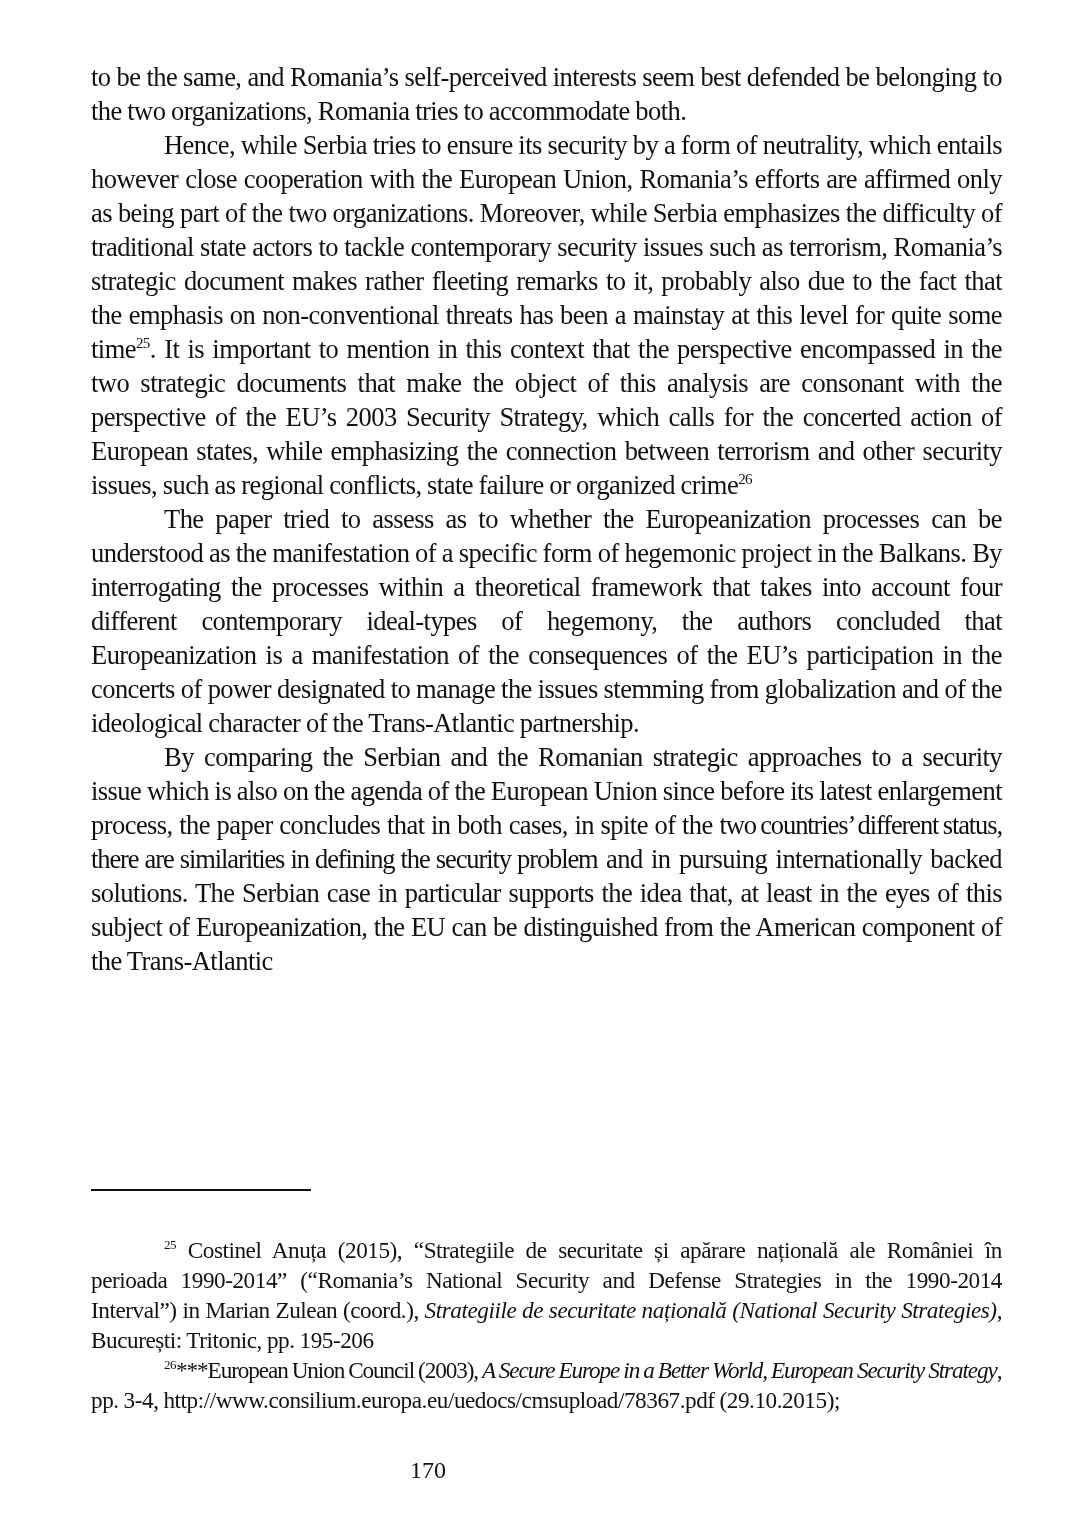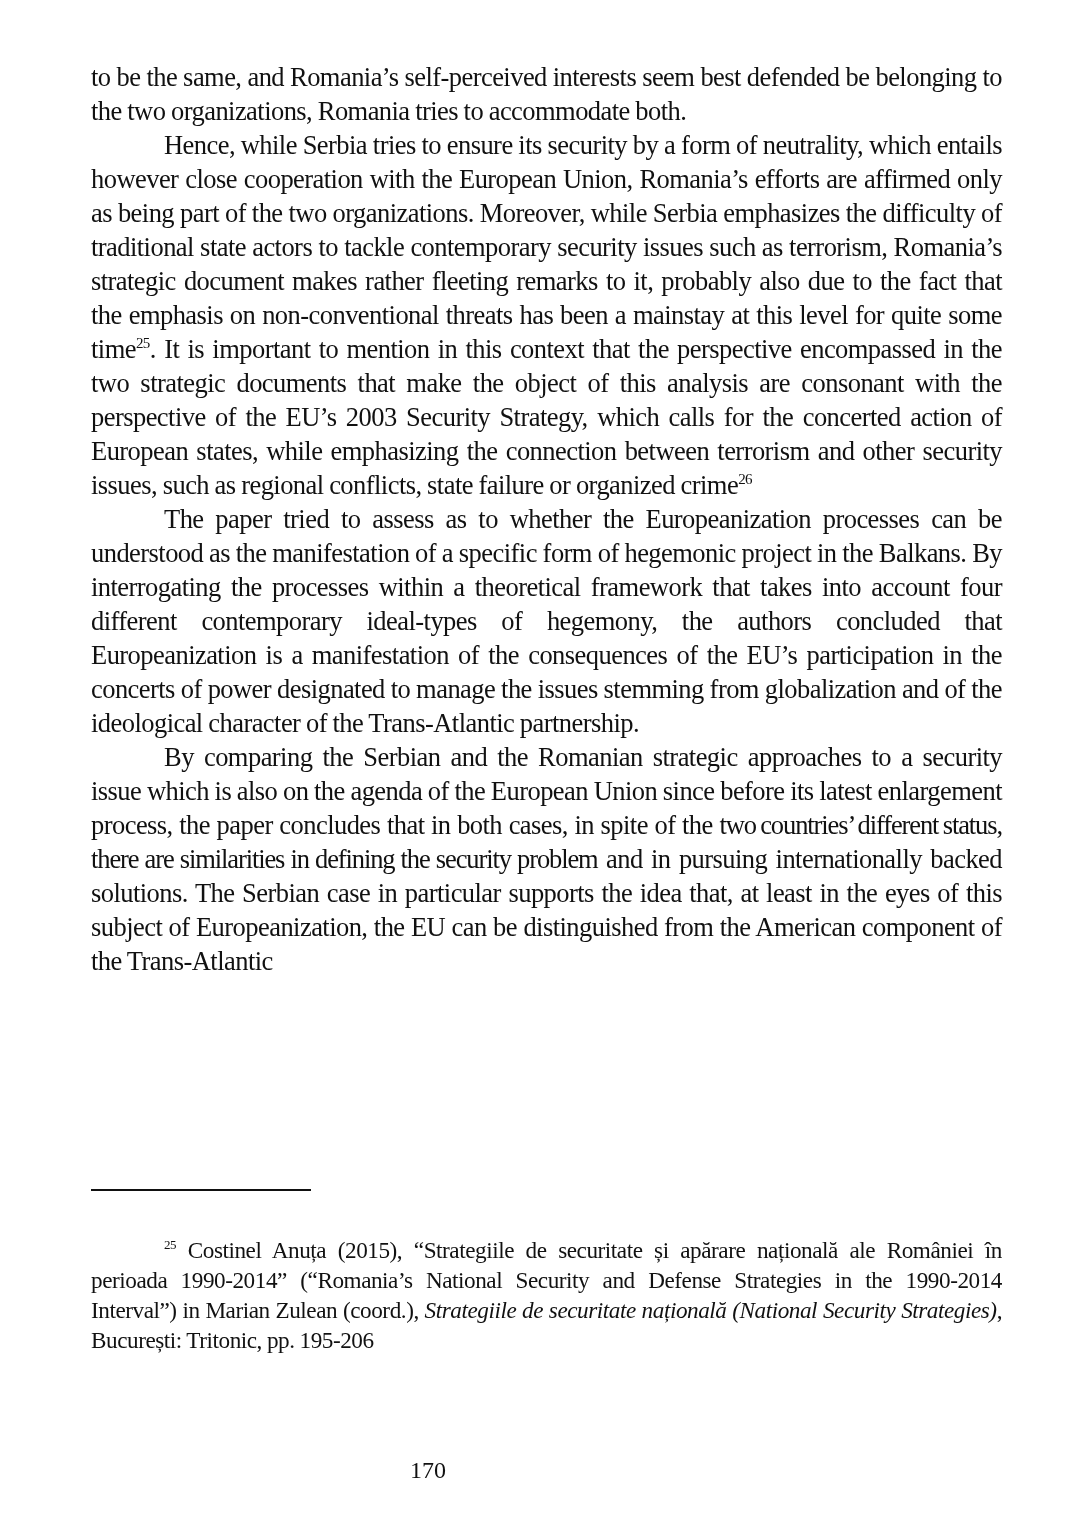--- a/index.html
+++ b/index.html
@@ -108,15 +108,16 @@
 
     <p class="indent"><span>By comparing the Serbian and the Romanian strategic approaches to a security issue which is also on the agenda of the European Union since before its latest enlargement process, the paper concludes that in both cases, in spite of the</span> <span class="tight">two countries’ different status, there are similarities in defining the security problem</span> <span>and in pursuing internationally backed solutions. The Serbian case in particular supports the idea that, at least in the eyes of this subject of Europeanization, the EU can be distinguished from the American component of the Trans-Atlantic</span></p>
   </div>
 </div>
 
 <div class="rule"></div>
 
 <div class="footnotes">
   <p><sup>25</sup> <span>Costinel Anuța (2015), “Strategiile de securitate și apărare națională ale României în perioada 1990-2014” (“Romania’s National Security and Defense Strategies in the 1990-2014 Interval”) in Marian Zulean (coord.), </span><i>Strategiile de securitate națională (National Security Strategies)</i><span>, București: Tritonic, pp. 195-206</span></p>
 
+  <p><sup>26</sup><span class="tight">***European Union Council (2003), </span><i class="tight">A Secure Europe in a Better World, European Security Strategy</i><span>, pp. 3-4, </span><a class="link">http://www.consilium.europa.eu/uedocs/cmsupload/78367.pdf</a><span> (29.10.2015);</span></p>
 </div>
 
 <div class="page-number">170</div>
 
 </body></html>

